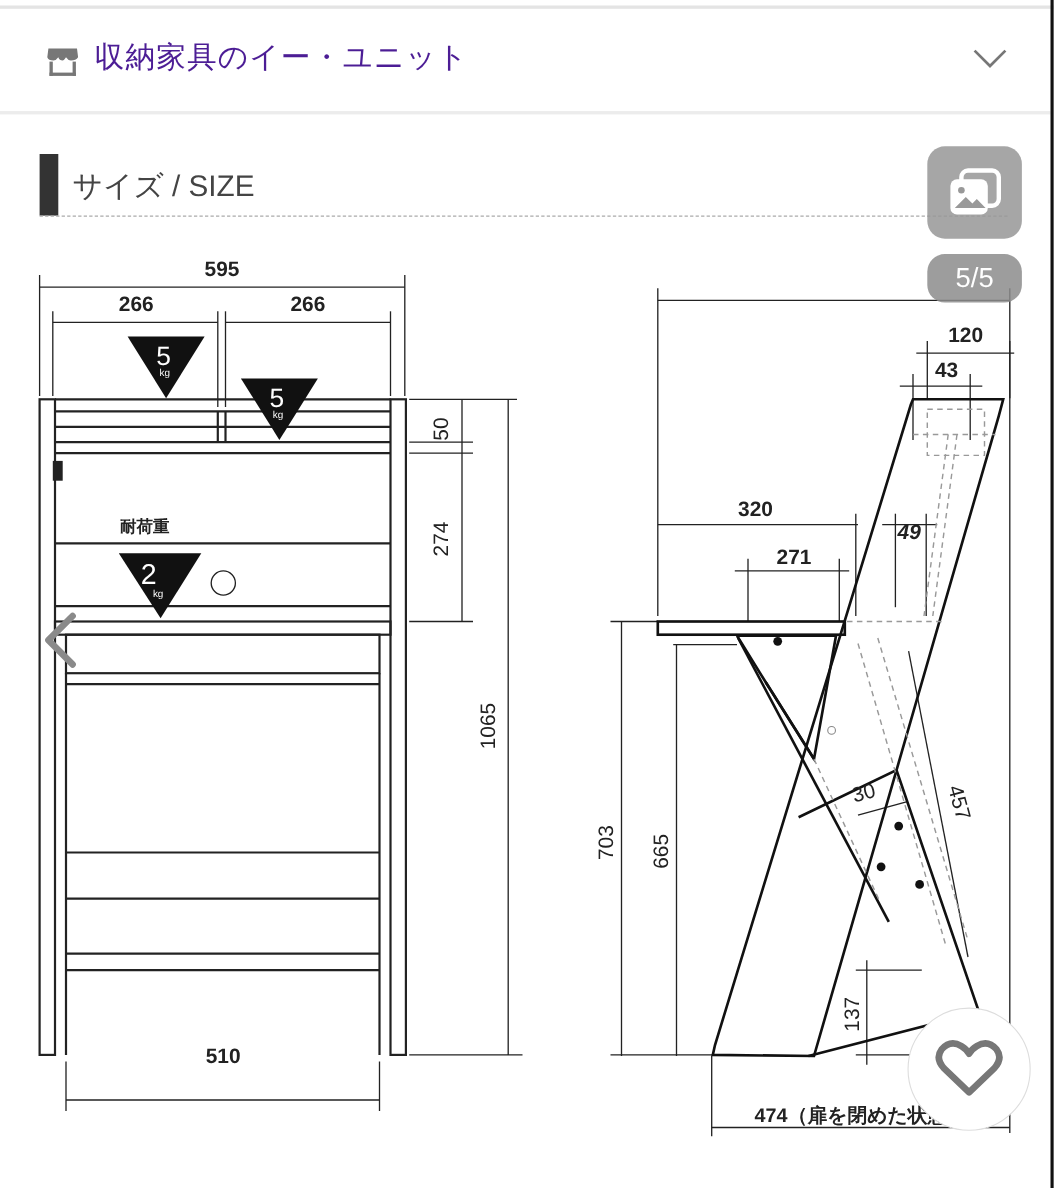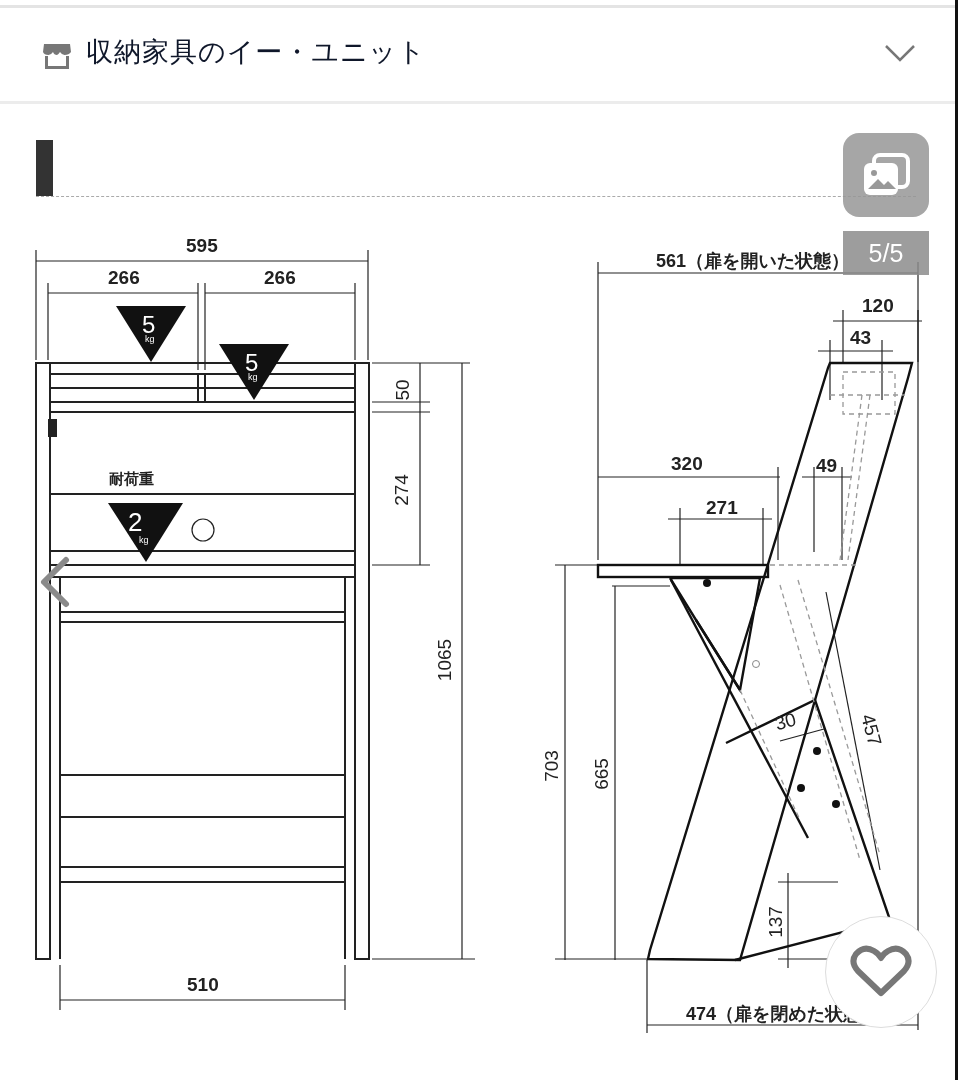--- a/index.html
+++ b/index.html
@@ -4,36 +4,36 @@
 <style>
   * { box-sizing: border-box; margin: 0; padding: 0; }
   html, body { width: 958px; height: 1080px; background: #fff; overflow: hidden; }
   body { font-family: "DejaVu Sans", "Liberation Sans", sans-serif; color: #333; position: relative; }
 
   .top-rule { position: absolute; left: 0; top: 0; width: 958px; height: 8px; background: #fff; border-bottom: 3px solid #e4e4e4; }
   .right-border { position: absolute; right: 0; top: 0; width: 3px; height: 1080px; background: #111; }
 
   .shop-header { position: absolute; left: 0; top: 8px; width: 955px; height: 96px; display: flex; align-items: center; border-bottom: 3px solid #ececec; }
   .shop-icon { position: absolute; left: 42px; top: 34px; width: 30px; height: 28px; }
-  .shop-name { position: absolute; left: 86px; top: 26px; font-size: 27px; color: #0f172a; letter-spacing: 1px; }
+  .shop-name { position: absolute; left: 86px; top: 26px; font-size: 27px; color: #4c1d95; letter-spacing: 1px; }
   .chevron { position: absolute; left: 884px; top: 34px; width: 32px; height: 22px; }
 
   .viewer { position: absolute; left: 0; top: 107px; width: 955px; height: 973px; overflow: hidden; }
 
   .sec-bar { position: absolute; left: 36px; top: 33px; width: 17px; height: 56px; background: #333; }
   .sec-title { position: absolute; left: 66px; top: 44px; font-size: 27px; color: #444; font-family: "Liberation Sans", sans-serif; }
   .sec-rule { position: absolute; left: 36px; top: 89px; width: 880px; border-top: 1.5px dashed #aaa; }
 
   .dim { position: absolute; font-family: "Liberation Sans", sans-serif; font-weight: bold; font-size: 19px; color: #222; white-space: nowrap; }
   .dim.v { transform: rotate(-90deg); transform-origin: center center; }
 
   svg.drawing { position: absolute; left: 0; top: 0; }
 
   .gallery-btn { position: absolute; left: 843px; top: 26px; width: 86px; height: 84px; border-radius: 16px; background: rgba(150,150,150,0.85); display: flex; align-items: center; justify-content: center; }
-  .counter { position: absolute; left: 843px; top: 124px; width: 86px; height: 44px; border-radius: 0; background: rgba(140,140,140,0.85); color: #fff; font-size: 25px; display: flex; align-items: center; justify-content: center; font-family: "Liberation Sans", sans-serif; }
+  .counter { position: absolute; left: 843px; top: 124px; width: 86px; height: 44px; border-radius: 16px; background: rgba(140,140,140,0.85); color: #fff; font-size: 25px; display: flex; align-items: center; justify-content: center; font-family: "Liberation Sans", sans-serif; }
   .prev-arrow { position: absolute; left: 36px; top: 445px; width: 40px; height: 60px; }
   .fav-btn { position: absolute; left: 825px; top: 809px; width: 112px; height: 112px; border-radius: 50%; background: #fff; border: 1.5px solid #ddd; display: flex; align-items: center; justify-content: center; }
 </style>
 </head>
 <body>
 
 <div class="top-rule"></div>
 
 <div class="shop-header">
   <span class="shop-icon">
@@ -47,20 +47,21 @@
   <span class="shop-name">収納家具のイー・ユニット</span>
   <span class="chevron">
     <svg width="32" height="22" viewBox="0 0 32 22">
         <polyline points="2,4 16,18 30,4" fill="none" stroke="#777" stroke-width="2.5"></polyline>
       </svg>
   </span>
 </div>
 
 <div class="viewer">
   <div class="sec-bar"></div>
+  <div class="sec-title">サイズ / SIZE</div>
   <div class="sec-rule"></div>
 
   <svg class="drawing" width="955" height="973" viewBox="0 107 955 973">
     <g stroke="#222" stroke-width="1.2" fill="none">
 
       <line x1="36" y1="261" x2="368" y2="261"></line>
       <line x1="36" y1="250" x2="36" y2="360"></line>
       <line x1="368" y1="250" x2="368" y2="360"></line>
       <line x1="48" y1="293" x2="198" y2="293"></line>
       <line x1="205" y1="293" x2="355" y2="293"></line>
@@ -177,28 +178,27 @@
   <span class="dim" style="left:245px;top:242px;color:#fff;font-size:24px;font-weight:normal;">5</span>
   <span class="dim" style="left:248px;top:265px;color:#fff;font-size:9px;font-weight:normal;">kg</span>
 
   <span class="dim" style="left:109px;top:363px;font-size:15px;">耐荷重</span>
   <span class="dim" style="left:128px;top:400px;color:#fff;font-size:26px;font-weight:normal;">2</span>
   <span class="dim" style="left:139px;top:428px;color:#fff;font-size:9px;font-weight:normal;">kg</span>
 
   <span class="dim v" style="left:392px;top:272px;font-weight:normal;">50</span>
   <span class="dim v" style="left:386px;top:372px;font-weight:normal;">274</span>
   <span class="dim v" style="left:424px;top:542px;font-weight:normal;">1065</span>
-  <span class="dim" style="left:187px;top:867px;">510</span>
-
-  <span class="dim" style="left:656px;top:142px;font-size:18px;">561（扉を開いた状態）</span>
+  <span class="dim" style="left:187px;top:843px;">510</span>
+
   <span class="dim" style="left:862px;top:188px;text-align:center;">120</span>
   <span class="dim" style="left:850px;top:220px;">43</span>
   <span class="dim" style="left:671px;top:346px;text-align:center;">320</span>
   <span class="dim" style="left:706px;top:390px;">271</span>
-  <span class="dim" style="left:816px;top:348px;">49</span>
+  <span class="dim" style="left:816px;top:367px;font-style:italic;">49</span>
   <span class="dim v" style="left:536px;top:648px;font-weight:normal;">703</span>
   <span class="dim v" style="left:586px;top:656px;font-weight:normal;">665</span>
   <span class="dim" style="left:775px;top:604px;font-weight:normal;transform:rotate(-15deg);">30</span>
   <span class="dim" style="left:855px;top:612px;font-weight:normal;transform:rotate(75deg);">457</span>
   <span class="dim v" style="left:760px;top:804px;font-weight:normal;">137</span>
   <span class="dim" style="left:686px;top:895px;font-size:18px;">474（扉を閉めた状態）</span>
 
   <div class="gallery-btn">
     <svg width="52" height="48" viewBox="0 0 52 48">
       <rect x="14" y="4" width="34" height="32" rx="6" fill="none" stroke="#fff" stroke-width="4"></rect>

